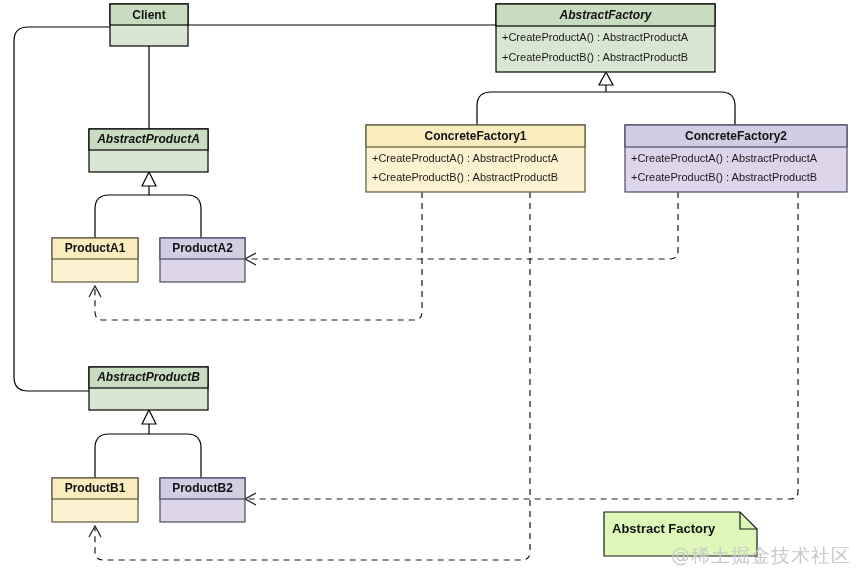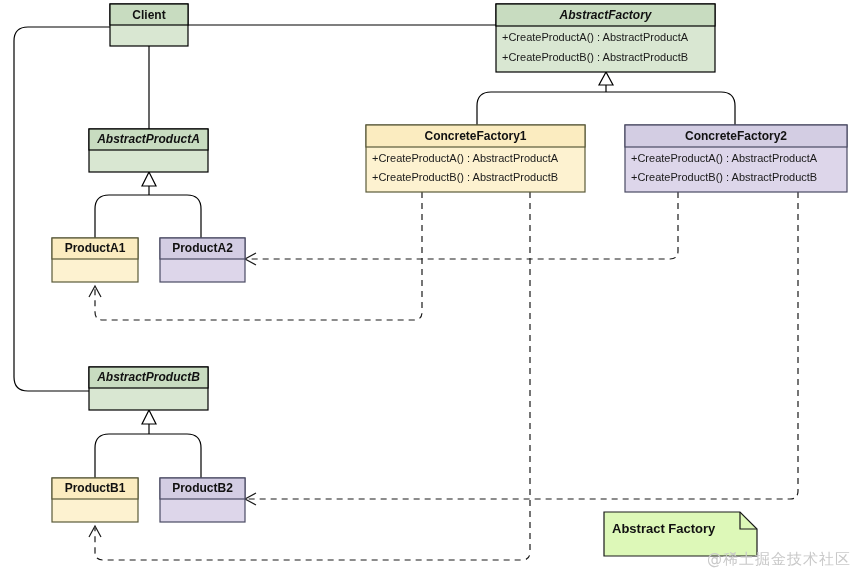--- a/index.html
+++ b/index.html
@@ -72,21 +72,21 @@
   .open-arrow {
     fill: none;
     stroke: #1a1a1a;
     stroke-width: 1.2;
   }
   .watermark {
     position: absolute;
     right: 8px;
     bottom: 6px;
     font-family: "DejaVu Sans", sans-serif;
-    font-size: 15px;
+    font-size: 19px;
     color: #c9c9c9;
     letter-spacing: 1px;
     user-select: none;
     white-space: nowrap;
   }
 </style>
 </head>
 <body>
 
 <div id="canvas">

